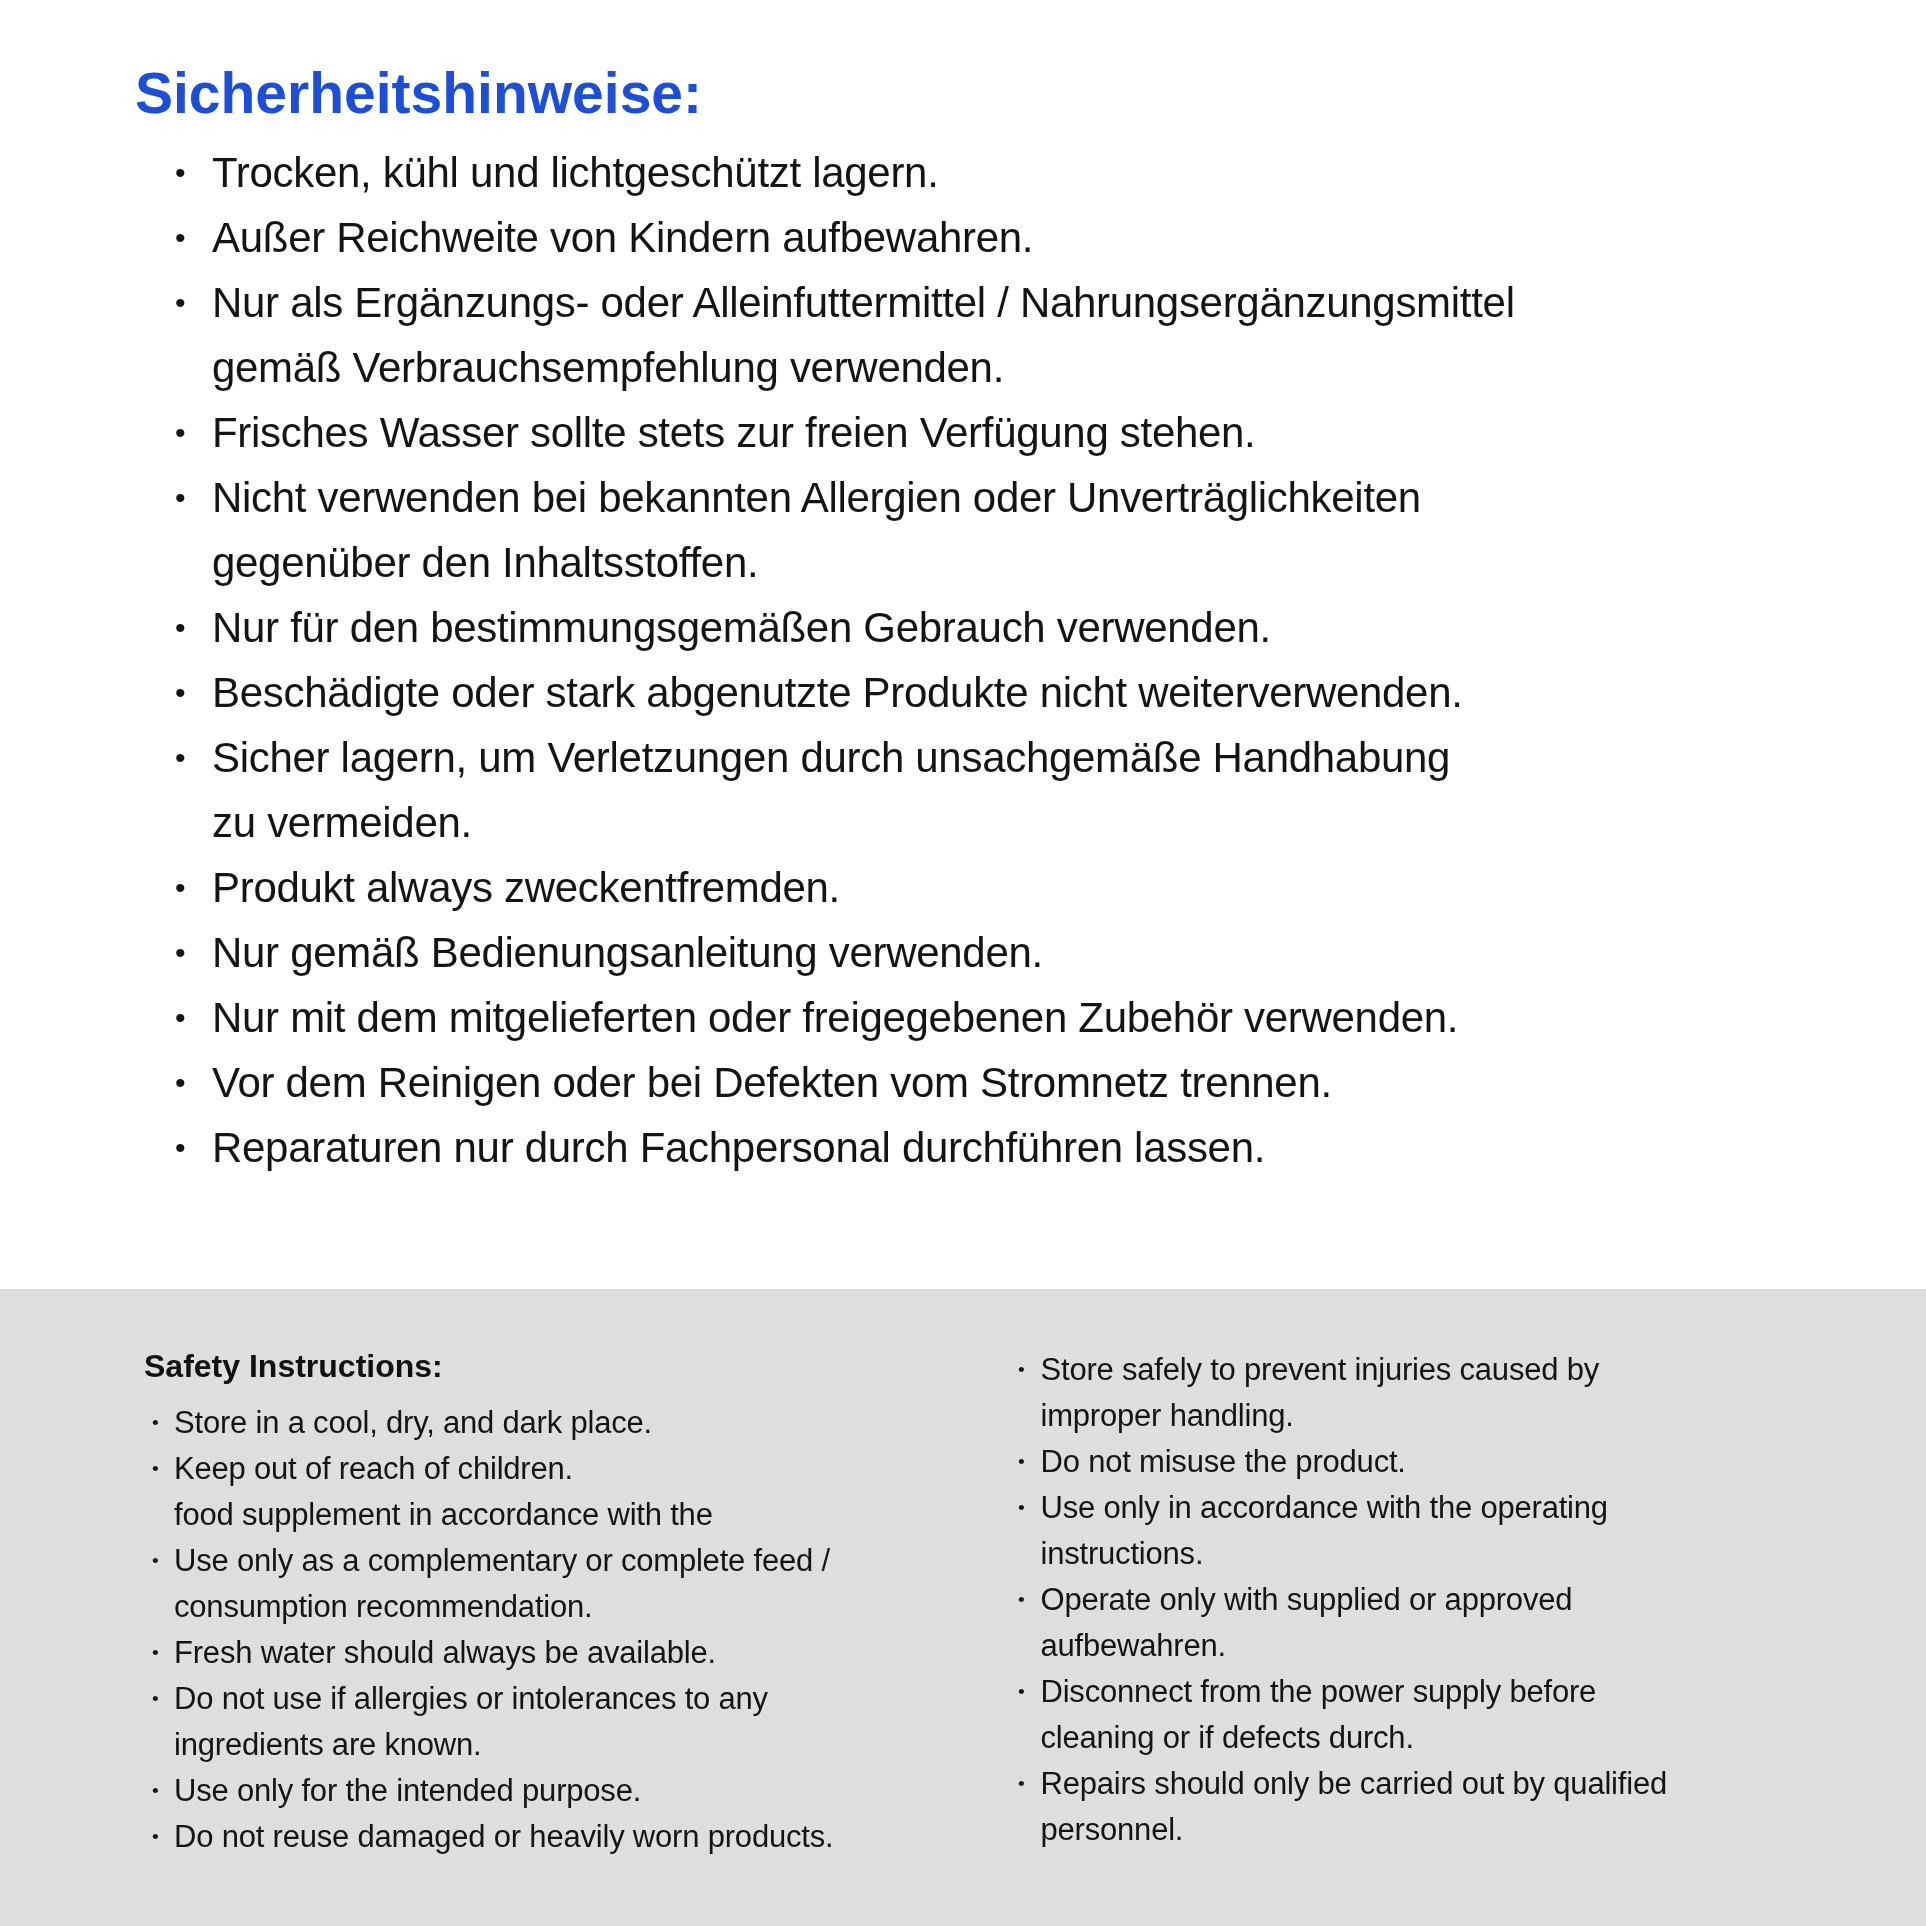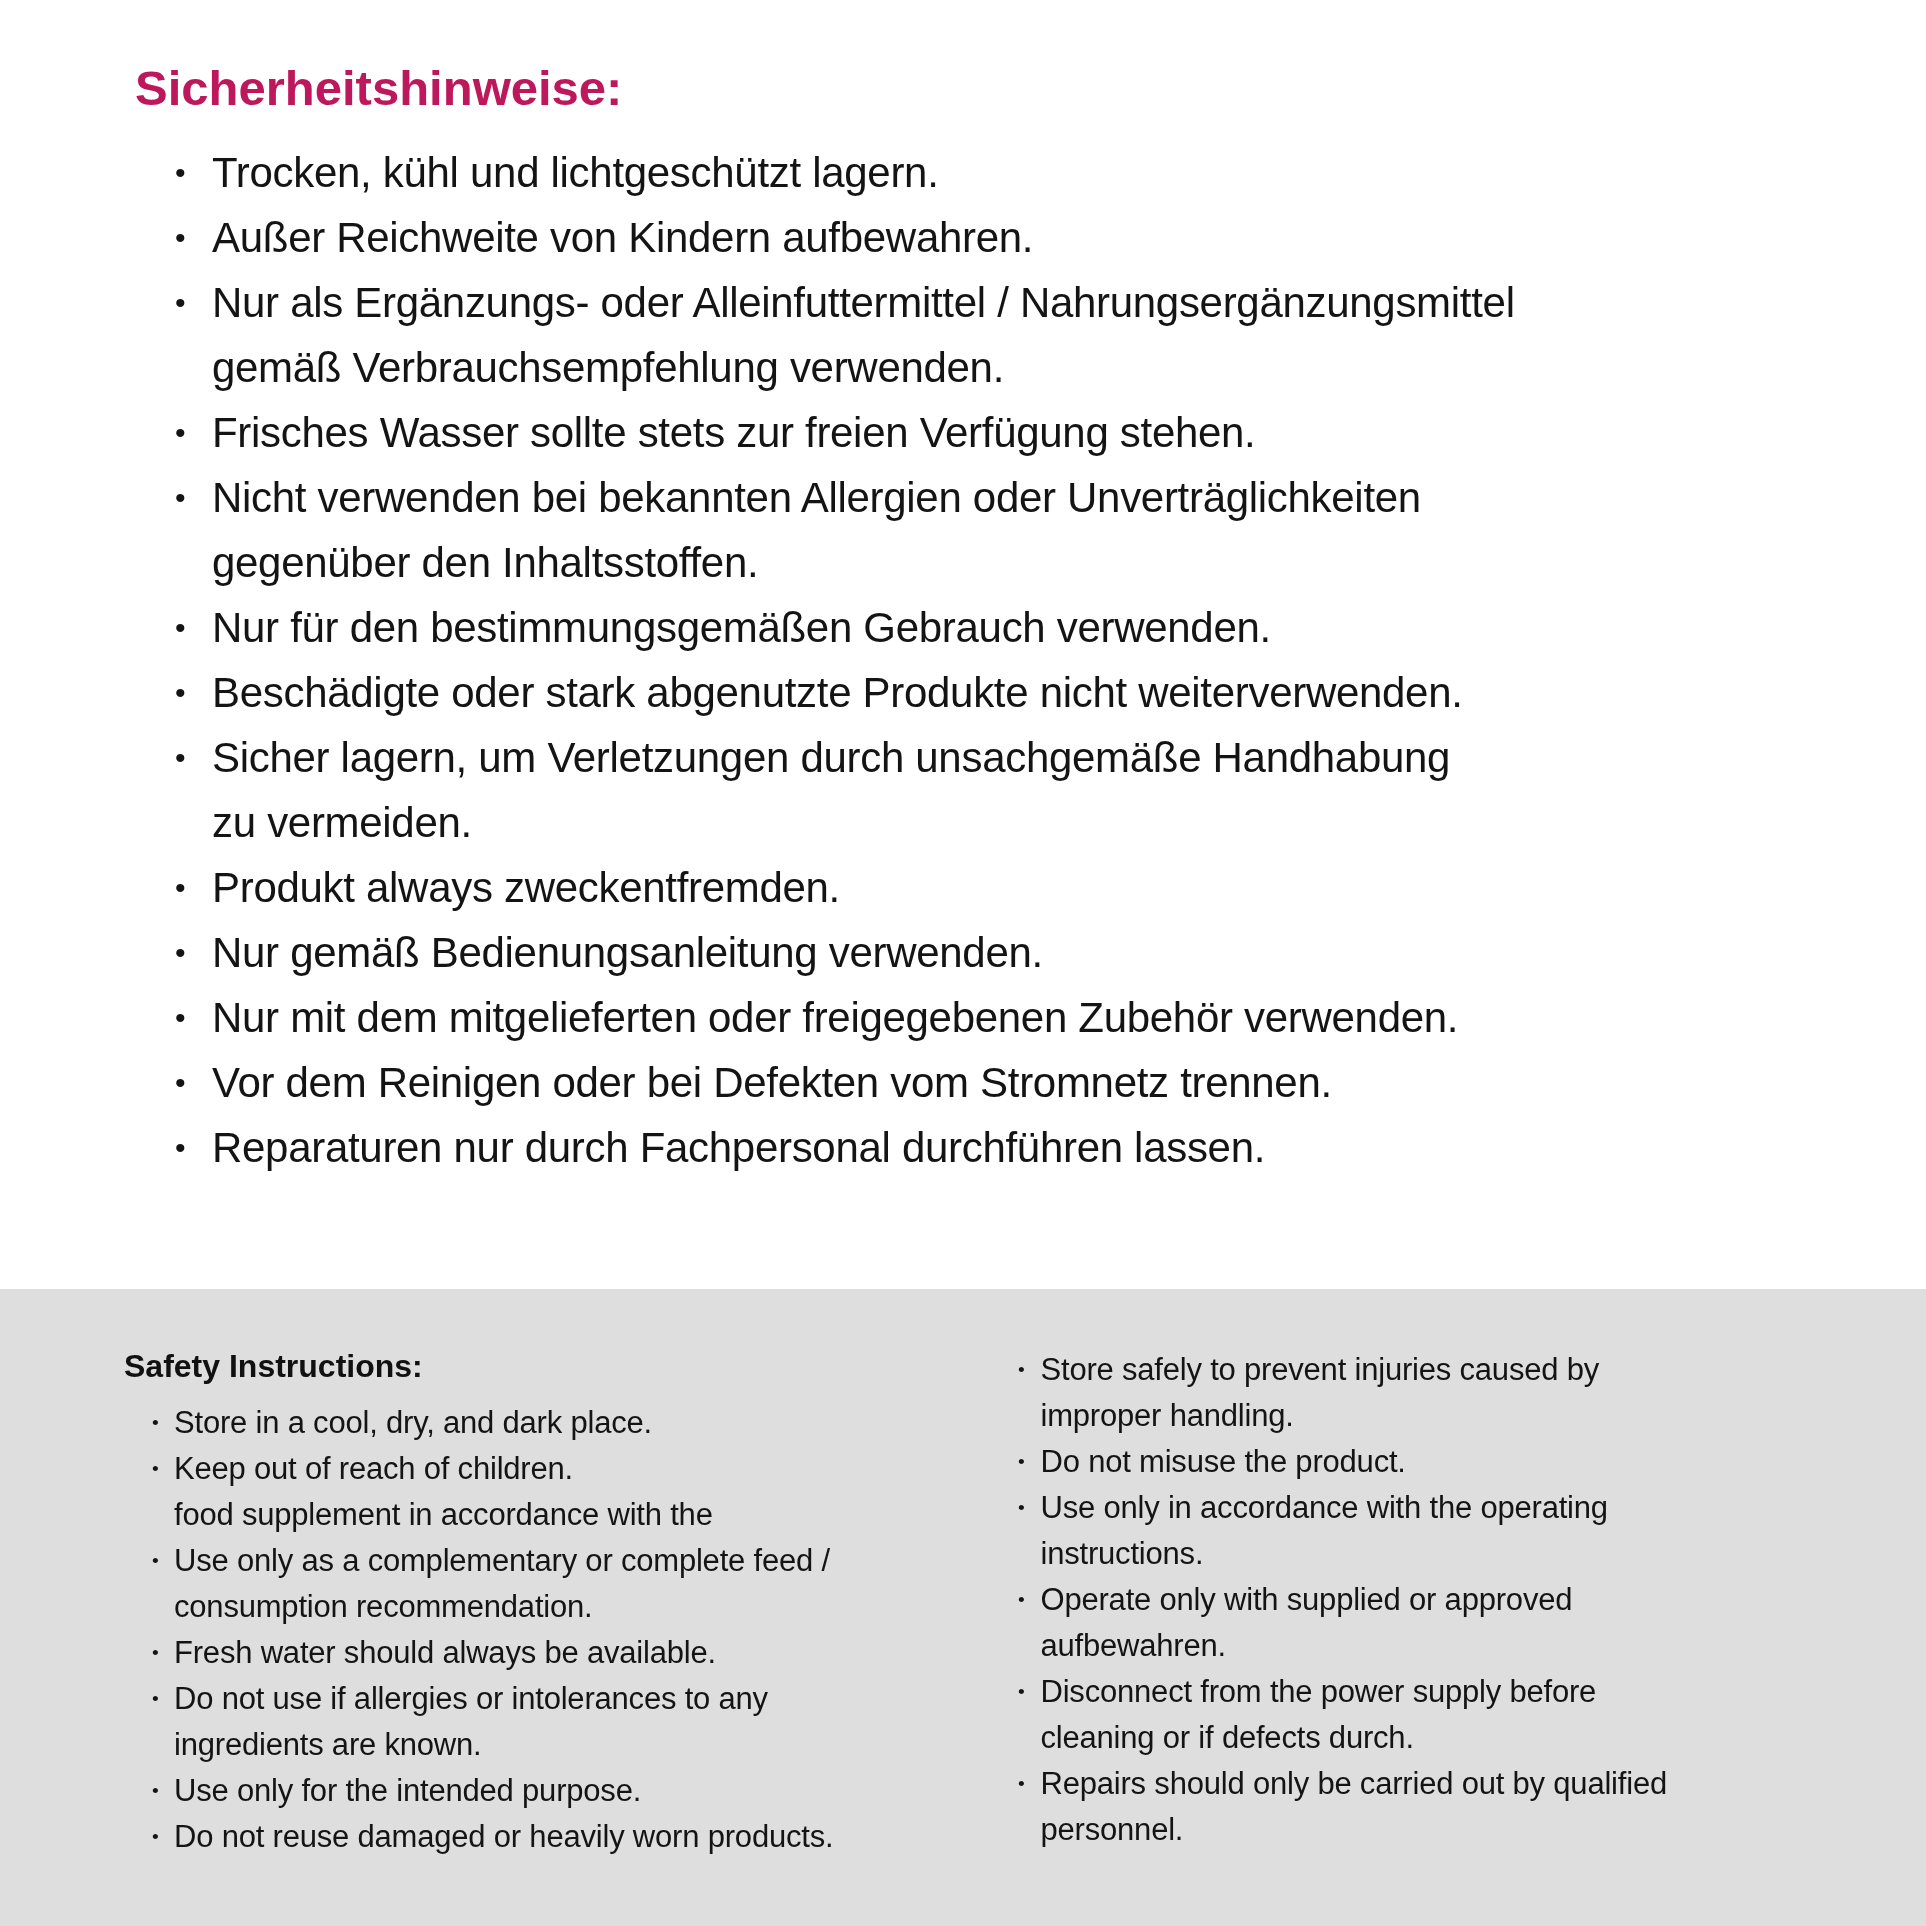--- a/index.html
+++ b/index.html
@@ -16,24 +16,24 @@
     font-family: "Liberation Sans", "DejaVu Sans", sans-serif;
     color: #141414;
   }
 
   
   .de-heading {
     position: absolute;
     left: 135px;
     top: 62px;
     margin: 0;
-    font-size: 49px;
+    font-size: 57px;
     font-weight: 700;
     line-height: 1.1;
-    color: #be185d;
+    color: #1d4ed8;
     white-space: nowrap;
   }
   .de-list {
     position: absolute;
     left: 175px;
     top: 140px;
     width: 1682px;
     font-size: 42px;
     line-height: 65px;
     letter-spacing: -0.3px;
@@ -58,21 +58,21 @@
     left: 0;
     top: 1289px;
     width: 1926px;
     height: 638px;
     background: #dedede;
   }
 
   
   .en-heading {
     position: absolute;
-    left: 124px;
+    left: 144px;
     top: 1348px;
     margin: 0;
     font-size: 32px;
     font-weight: 700;
     line-height: 1.15;
     color: #111111;
     white-space: nowrap;
   }
   .en-list {
     position: absolute;

